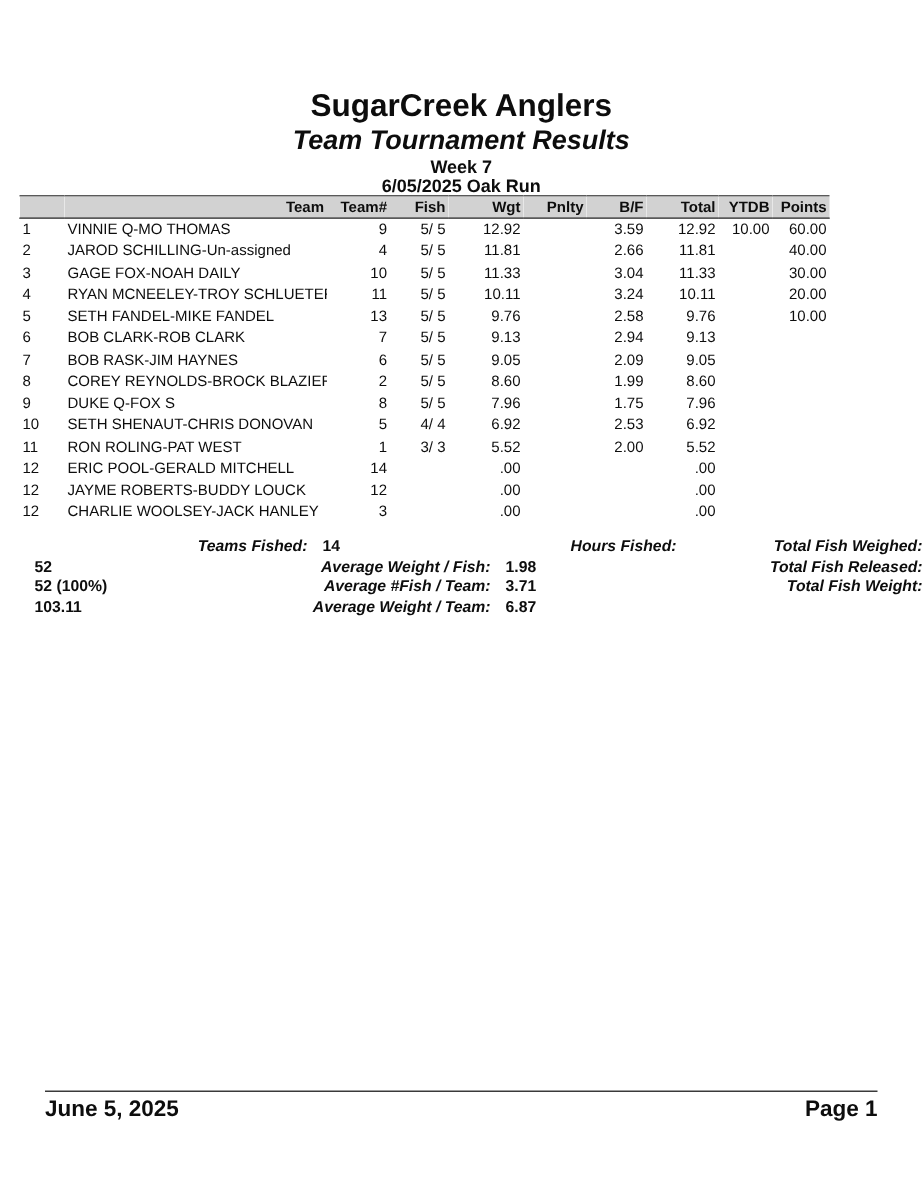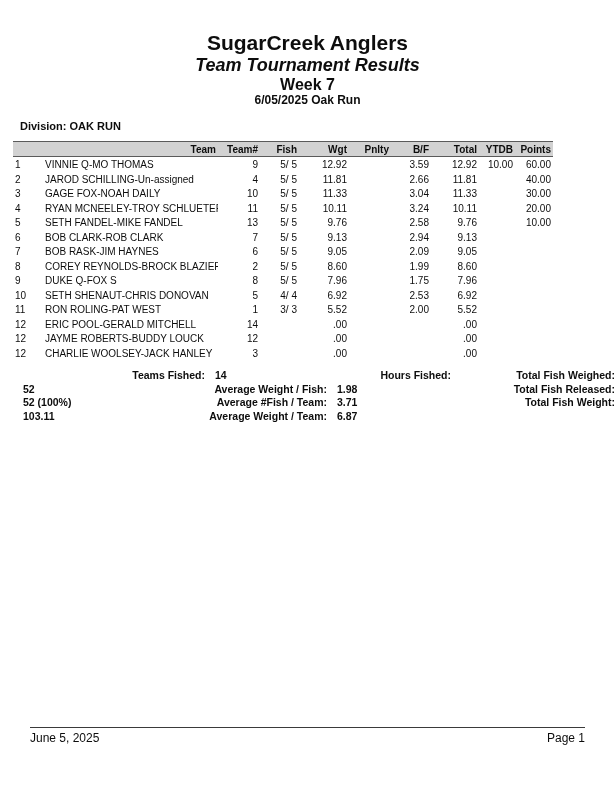--- a/index.html
+++ b/index.html
@@ -3,24 +3,24 @@
 <meta charset="utf-8">
 <style>
   html,body{margin:0;padding:0;background:#fff;}
   .page{
     position:relative;
     width:615px;height:796px;
     background:#fff;color:#0d0d0d;
     font-family:"Liberation Sans", sans-serif;
     overflow:hidden;
   }
-  .report-header{padding-top:32px;text-align:center;font-weight:bold;line-height:1.05;}
+  .report-header{padding-top:60px;text-align:center;font-weight:bold;line-height:1.05;}
   .title{font-size:21px;}
   .subtitle{font-size:18px;margin-top:2px;font-style:italic;}
-  .week{font-size:16px;margin-top:2px;}
+  .week{font-size:12px;margin-top:2px;}
   .event{font-size:12px;margin-top:0;}
   .division{margin:14px 0 9px 20px;font-size:11px;font-weight:bold;}
   table.results{
     margin-left:13px;
     width:540px;
     border-collapse:collapse;
     table-layout:fixed;
     font-size:10px;
   }
   table.results th{
@@ -46,45 +46,45 @@
   .ar{text-align:right;}
   td.rank{padding-left:6px;}
   .summary{
     margin:9px 0 0 13px;
     display:grid;
     grid-template-columns:192px 122px 124px auto;
     font-size:10.5px;
     font-weight:bold;
     line-height:13.5px;
   }
-  .summary .lbl{text-align:right;}
+  .summary .lbl{text-align:right;font-style:italic;}
   .summary .val{text-align:left;padding-left:10px;}
   .footer-rule{
     position:absolute;left:30px;right:30px;top:727px;
     border-top:1px solid #3a3a3a;height:0;
   }
   .footer{
     position:absolute;left:30px;right:30px;top:731px;
     display:flex;justify-content:space-between;
-    font-size:12px;
+    font-size:15px;
+    font-weight:bold;
   }
 </style>
 </head>
 <body>
 
 <div class="page">
 
   <div class="report-header">
     <div class="title">SugarCreek Anglers</div>
     <div class="subtitle">Team Tournament Results</div>
     <div class="week">Week 7</div>
     <div class="event">6/05/2025 Oak Run</div>
   </div>
 
-  <div class="division">Division: OAK RUN</div>
 
   <table class="results">
     <colgroup>
       <col style="width:30px">
         <col style="width:175px">
         <col style="width:42px">
       <col style="width:39px">
         <col style="width:50px">
         <col style="width:42px">
       <col style="width:40px">

